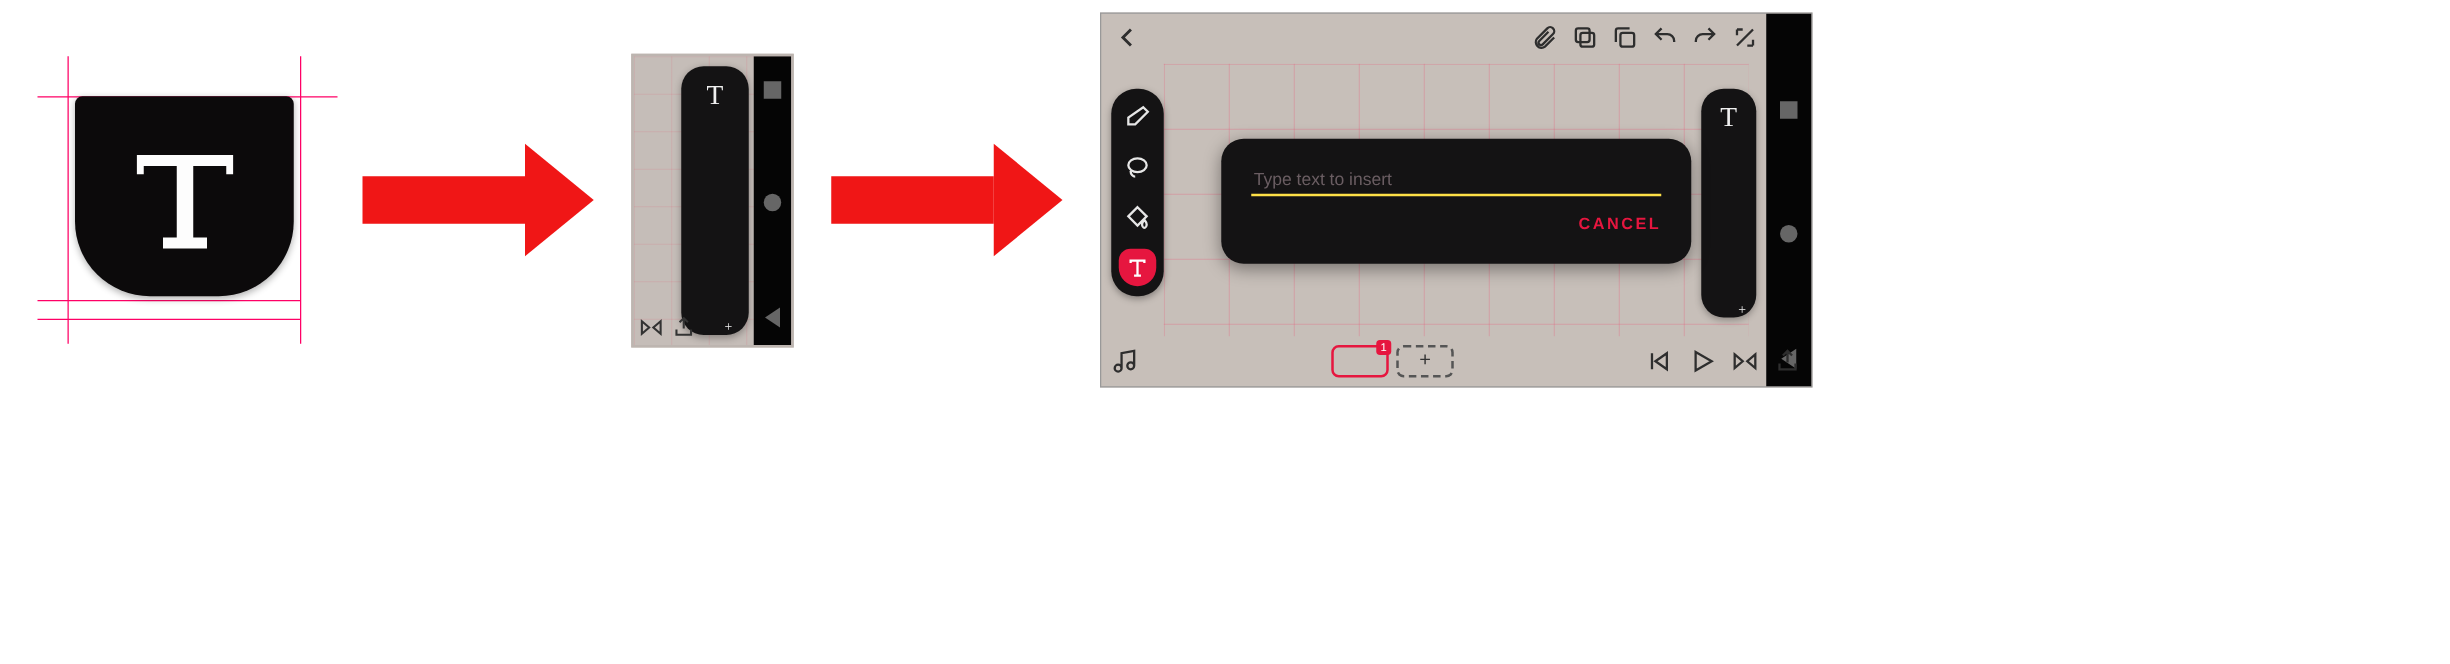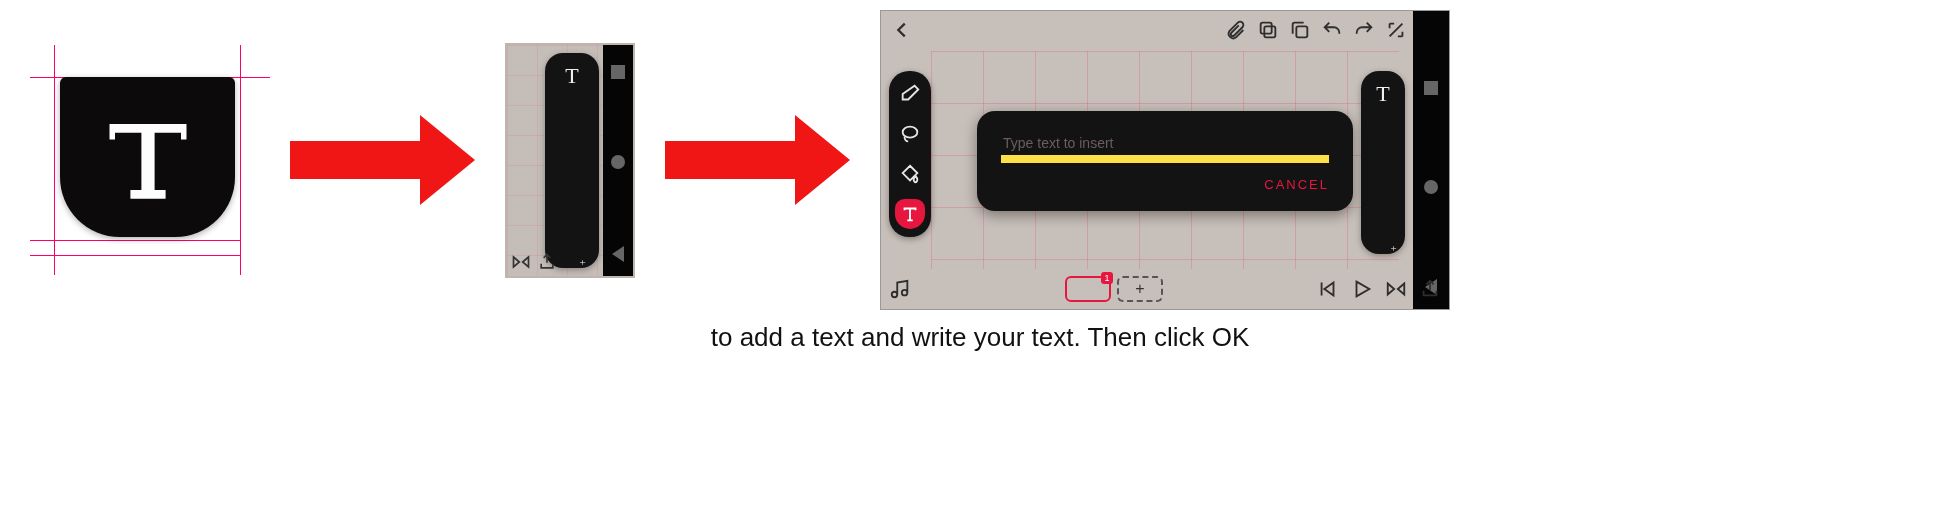--- a/index.html
+++ b/index.html
@@ -191,39 +191,39 @@
     height: 100px;
     background: #141314;
     border-radius: 18px;
     padding: 20px 24px 0;
     box-shadow: 0 4px 14px rgba(0,0,0,0.4);
     display: flex;
     flex-direction: column;
   }
   .dialog .field {
     border: none;
-    border-bottom: 8px solid #fde047;
+    border-bottom: 2px solid #fde047;
     background: transparent;
     color: #9d9d9d;
     font-size: 14px;
     padding: 4px 2px;
     outline: none;
     width: 100%;
   }
   .dialog .field::placeholder { color: #6a5d62; }
   .dialog .actions {
     display: flex;
     justify-content: flex-end;
     margin-top: 14px;
   }
   .dialog .cancel {
     color: #e6163f;
     font-size: 13px;
     letter-spacing: 2px;
-    font-weight: 400;
+    font-weight: 700;
   }
 
   
   .bottom {
     position: absolute;
     left: 0; right: 0; bottom: 0;
     height: 40px;
     display: flex;
     align-items: center;
     justify-content: space-between;
@@ -412,14 +412,13 @@
         <svg class="b-icon" viewBox="0 0 24 24" fill="none" stroke="currentColor" stroke-width="2">
             <path d="M12 3v10 M8 7l4-4 4 4 M5 14v5h14v-5"></path>
           </svg>
       </div>
     </div>
   </div>
 
 </div>
 
 <div class="caption">
-  <div>to add a text and write your text. Then click OK</div>
 </div>
 
 </body></html>

